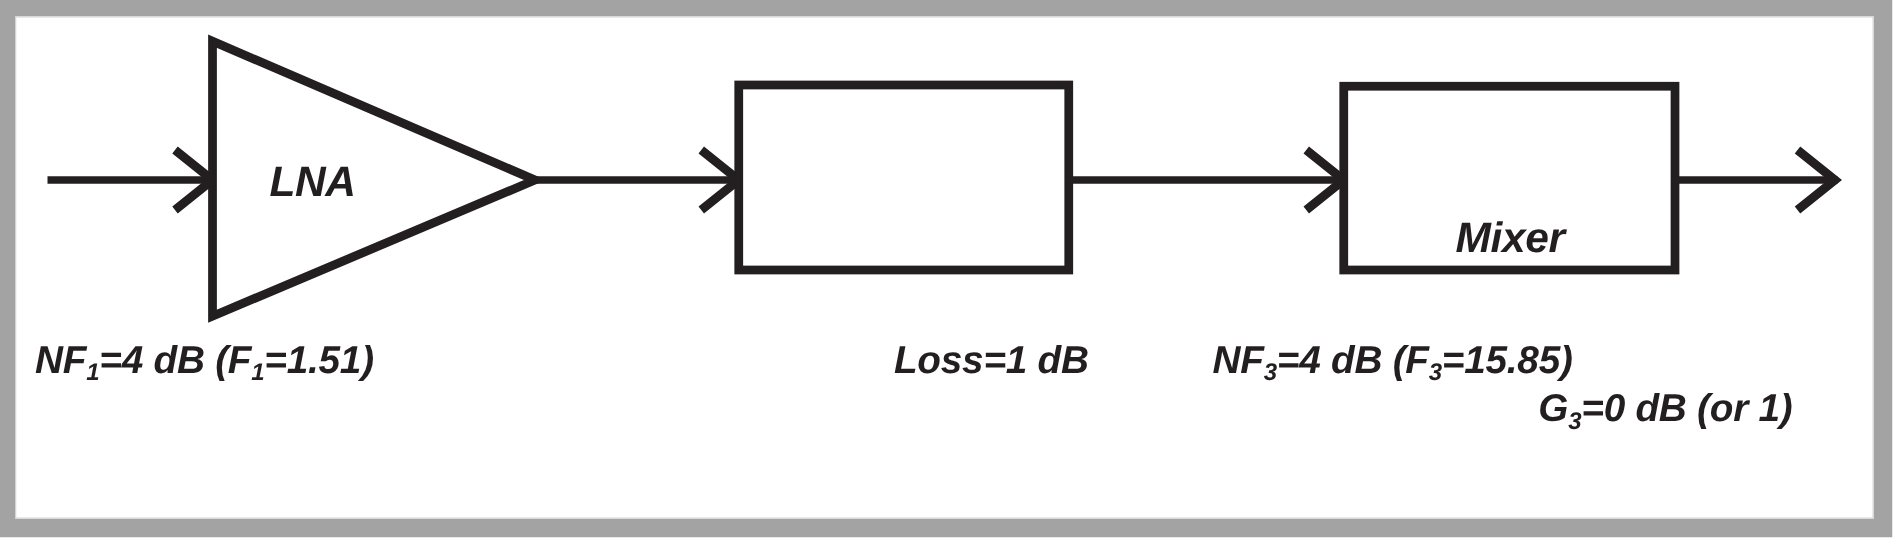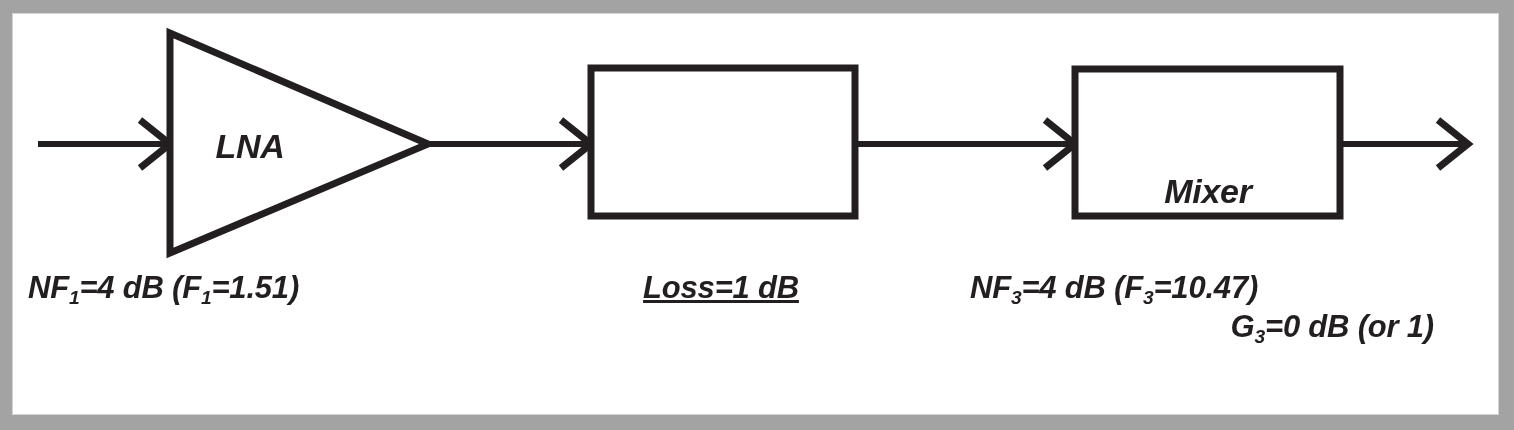--- a/index.html
+++ b/index.html
@@ -56,22 +56,21 @@
   }
   #caption-lna {
     left: 28px;
     top: 268px;
     text-align: left;
   }
   #caption-filter {
     left: 571px;
     top: 268px;
     width: 300px;
-    text-align: center;
-    text-decoration: underline;
+    text-align: right;
   }
   #caption-mixer {
     left: 970px;
     top: 268px;
     width: 500px;
     text-align: left;
   }
   #caption-mixer .caption-line-gain {
     display: block;
     text-align: right;
@@ -144,17 +143,17 @@
 
   <div class="stage-caption" id="caption-lna">
     <span class="caption-line"><span>NF</span><sub>1</sub><span>=4 dB (F</span><sub>1</sub><span>=1.51)</span></span>
   </div>
 
   <div class="stage-caption" id="caption-filter">
     <span class="caption-line">Loss=1 dB</span>
   </div>
 
   <div class="stage-caption" id="caption-mixer">
-    <span class="caption-line"><span>NF</span><sub>3</sub><span>=4 dB (F</span><sub>3</sub><span>=10.47)</span></span>
+    <span class="caption-line"><span>NF</span><sub>3</sub><span>=4 dB (F</span><sub>3</sub><span>=15.85)</span></span>
     <span class="caption-line caption-line-gain"><span>G</span><sub>3</sub><span>=0 dB (or 1)</span></span>
   </div>
 
 </div>
 
 </body></html>

